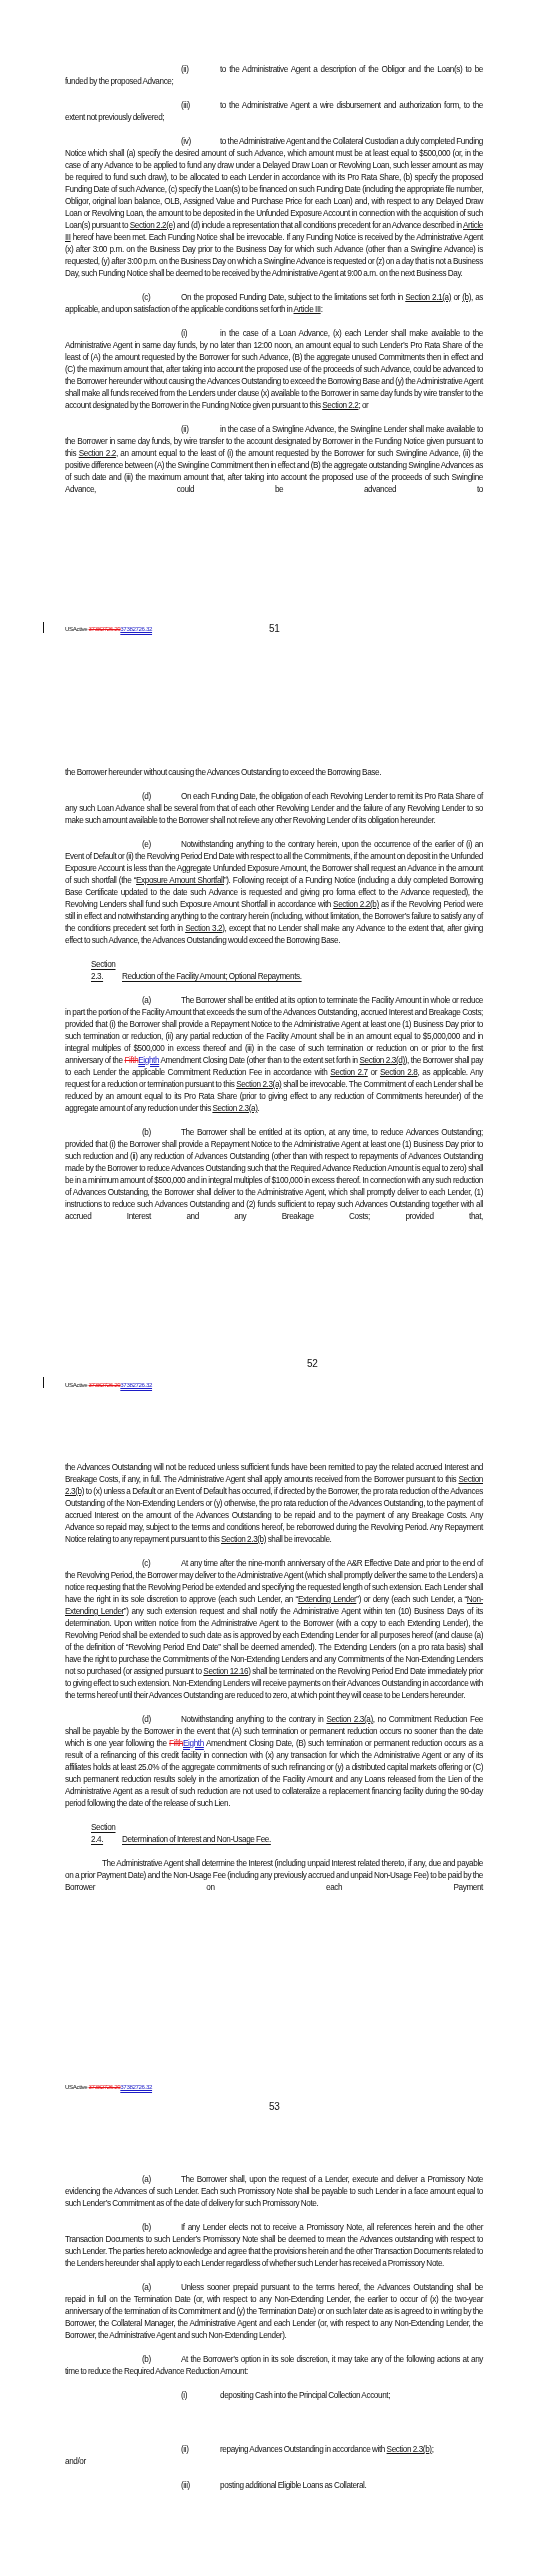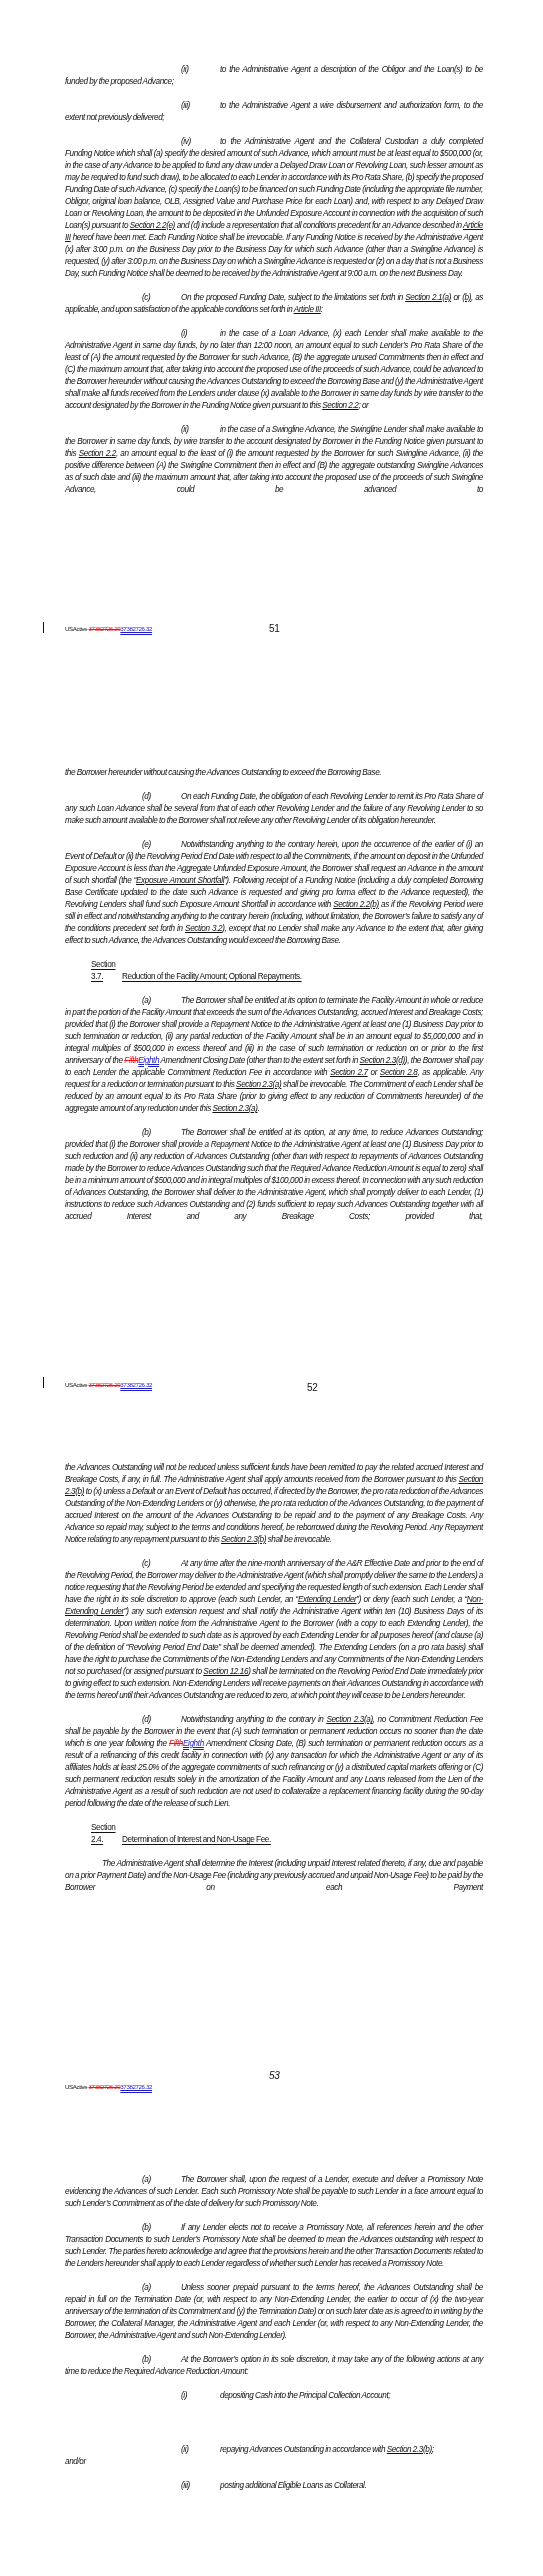--- a/index.html
+++ b/index.html
@@ -2,21 +2,21 @@
 <html style="font-size:8.2px"><head>
 <meta charset="utf-8">
 <style>
   html, body { margin:0; padding:0; background:#ffffff; }
   body { width:544px; height:2813px; overflow:hidden; position:relative;
          font-family:"Liberation Sans", sans-serif; color:#111; }
   .page { position:absolute; left:0; width:544px; height:703px; }
   .body { position:absolute; left:65px; width:418px; top:64px;
           font-size:8.2px; line-height:12px; letter-spacing:-0.4px; word-spacing:-0.3px;
           text-align:justify; transform-origin:left top; }
-  .p { margin:0 0 12px 0;font-style:italic; }
+  .p { margin:0 0 12px 0; }
   .ind1 { text-indent:37px; }
   .ind2 { text-indent:77px; }
   .ind3 { text-indent:116px; }
   .lbl2 { display:inline-block; width:39px; text-indent:0; }
   .lbl3 { display:inline-block; width:39px; text-indent:0; }
   .u { text-decoration:underline; text-underline-offset:1px; }
   .heading { margin:0 0 12px 0; padding-left:26px; }
   .heading .num { display:inline-block; width:31px; text-decoration:underline; text-underline-offset:1.5px; }
   .heading .title { text-decoration:underline; text-underline-offset:1.5px; }
   .del { color:#e8141b; text-decoration:line-through; }
@@ -41,39 +41,39 @@
   <div class="changebar" style="top:622px;"></div>
   <div class="footer" style="top:625px;"><span>USActive </span><span class="del">37382726.29</span><span class="ins">37382726.32</span></div>
   <div class="pagenum" style="top:623px;">51</div>
 </div>
 
 <div class="page" style="top:703px;">
   <div class="body" style="top:64px;">
     <p class="p">the Borrower hereunder without causing the Advances Outstanding to exceed the Borrowing Base.</p>
     <p class="p ind2"><span class="lbl2">(d)</span><span>On each Funding Date, the obligation of each Revolving Lender to remit its Pro Rata Share of any such Loan Advance shall be several from that of each other Revolving Lender and the failure of any Revolving Lender to so make such amount available to the Borrower shall not relieve any other Revolving Lender of its obligation hereunder.</span></p>
     <p class="p ind2"><span class="lbl2">(e)</span><span>Notwithstanding anything to the contrary herein, upon the occurrence of the earlier of (i) an Event of Default or (ii) the Revolving Period End Date with respect to all the Commitments, if the amount on deposit in the Unfunded Exposure Account is less than the Aggregate Unfunded Exposure Amount, the Borrower shall request an Advance in the amount of such shortfall (the “</span><span class="u">Exposure Amount Shortfall</span><span>”).  Following receipt of a Funding Notice (including a duly completed Borrowing Base Certificate updated to the date such Advance is requested and giving pro forma effect to the Advance requested), the Revolving Lenders shall fund such Exposure Amount Shortfall in accordance with </span><span class="u">Section 2.2(b)</span><span> as if the Revolving Period were still in effect and notwithstanding anything to the contrary herein (including, without limitation, the Borrower’s failure to satisfy any of the conditions precedent set forth in </span><span class="u">Section 3.2</span><span>), except that no Lender shall make any Advance to the extent that, after giving effect to such Advance, the Advances Outstanding would exceed the Borrowing Base.</span></p>
-    <div class="heading"><span class="num">Section 3.7.</span><span class="title">Reduction of the Facility Amount; Optional Repayments.</span></div>
+    <div class="heading"><span class="num">Section 2.3.</span><span class="title">Reduction of the Facility Amount; Optional Repayments.</span></div>
     <p class="p ind2"><span class="lbl2">(a)</span><span>The Borrower shall be entitled at its option to terminate the Facility Amount in whole or reduce in part the portion of the Facility Amount that exceeds the sum of the Advances Outstanding, accrued Interest and Breakage Costs; provided that (i) the Borrower shall provide a Repayment Notice to the Administrative Agent at least one (1) Business Day prior to such termination or reduction, (ii) any partial reduction of the Facility Amount shall be in an amount equal to $5,000,000 and in integral multiples of $500,000 in excess thereof and (iii) in the case of such termination or reduction on or prior to the first anniversary of the </span><span class="del">Fifth</span><span class="ins">Eighth</span><span> Amendment Closing Date (other than to the extent set forth in </span><span class="u">Section 2.3(d)</span><span>), the Borrower shall pay to each Lender the applicable Commitment Reduction Fee in accordance with </span><span class="u">Section 2.7</span><span> or </span><span class="u">Section 2.8</span><span>, as applicable.  Any request for a reduction or termination pursuant to this </span><span class="u">Section 2.3(a)</span><span> shall be irrevocable.  The Commitment of each Lender shall be reduced by an amount equal to its Pro Rata Share (prior to giving effect to any reduction of Commitments hereunder) of the aggregate amount of any reduction under this </span><span class="u">Section 2.3(a)</span><span>.</span></p>
     <p class="p ind2 nolast"><span class="lbl2">(b)</span><span>The Borrower shall be entitled at its option, at any time, to reduce Advances Outstanding; provided that (i) the Borrower shall provide a Repayment Notice to the Administrative Agent at least one (1) Business Day prior to such reduction and (ii) any reduction of Advances Outstanding (other than with respect to repayments of Advances Outstanding made by the Borrower to reduce Advances Outstanding such that the Required Advance Reduction Amount is equal to zero) shall be in a minimum amount of $500,000 and in integral multiples of $100,000 in excess thereof.  In connection with any such reduction of Advances Outstanding, the Borrower shall deliver to the Administrative Agent, which shall promptly deliver to each Lender, (1) instructions to reduce such Advances Outstanding and (2) funds sufficient to repay such Advances Outstanding together with all accrued Interest and any Breakage Costs; provided that,</span></p>
   </div>
   <div class="changebar" style="top:674px;"></div>
   <div class="footer" style="top:678px;"><span>USActive </span><span class="del">37382726.29</span><span class="ins">37382726.32</span></div>
-  <div class="pagenum" style="top:679px;padding-left:38px;">52</div>
+  <div class="pagenum" style="top:655px;padding-left:38px;">52</div>
 </div>
 
 <div class="page" style="top:1458px;">
   <div class="body" style="top:4.1px;">
     <p class="p"><span>the Advances Outstanding will not be reduced unless sufficient funds have been remitted to pay the related accrued Interest and Breakage Costs, if any, in full.  The Administrative Agent shall apply amounts received from the Borrower pursuant to this </span><span class="u">Section 2.3(b)</span><span> to (x) unless a Default or an Event of Default has occurred, if directed by the Borrower, the pro rata reduction of the Advances Outstanding of the Non-Extending Lenders or (y) otherwise, the pro rata reduction of the Advances Outstanding, to the payment of accrued Interest on the amount of the Advances Outstanding to be repaid and to the payment of any Breakage Costs.  Any Advance so repaid may, subject to the terms and conditions hereof, be reborrowed during the Revolving Period.  Any Repayment Notice relating to any repayment pursuant to this </span><span class="u">Section 2.3(b)</span><span> shall be irrevocable.</span></p>
     <p class="p ind2"><span class="lbl2">(c)</span><span>At any time after the nine-month anniversary of the A&amp;R Effective Date and prior to the end of the Revolving Period, the Borrower may deliver to the Administrative Agent (which shall promptly deliver the same to the Lenders) a notice requesting that the Revolving Period be extended and specifying the requested length of such extension.  Each Lender shall have the right in its sole discretion to approve (each such Lender, an “</span><span class="u">Extending Lender</span><span>”) or deny (each such Lender, a “</span><span class="u">Non-Extending Lender</span><span>”) any such extension request and shall notify the Administrative Agent within ten (10) Business Days of its determination.  Upon written notice from the Administrative Agent to the Borrower (with a copy to each Extending Lender), the Revolving Period shall be extended to such date as is approved by each Extending Lender for all purposes hereof (and clause (a) of the definition of “Revolving Period End Date” shall be deemed amended).  The Extending Lenders (on a pro rata basis) shall have the right to purchase the Commitments of the Non-Extending Lenders and any Commitments of the Non-Extending Lenders not so purchased (or assigned pursuant to </span><span class="u">Section 12.16</span><span>) shall be terminated on the Revolving Period End Date immediately prior to giving effect to such extension.  Non-Extending Lenders will receive payments on their Advances Outstanding in accordance with the terms hereof until their Advances Outstanding are reduced to zero, at which point they will cease to be Lenders hereunder.</span></p>
     <p class="p ind2"><span class="lbl2">(d)</span><span>Notwithstanding anything to the contrary in </span><span class="u">Section 2.3(a)</span><span>, no Commitment Reduction Fee shall be payable by the Borrower in the event that (A) such termination or permanent reduction occurs no sooner than the date which is one year following the </span><span class="del">Fifth</span><span class="ins">Eighth</span><span> Amendment Closing Date, (B) such termination or permanent reduction occurs as a result of a refinancing of this credit facility in connection with (x) any transaction for which the Administrative Agent or any of its affiliates holds at least 25.0% of the aggregate commitments of such refinancing or (y) a distributed capital markets offering or (C) such permanent reduction results solely in the amortization of the Facility Amount and any Loans released from the Lien of the Administrative Agent as a result of such reduction are not used to collateralize a replacement financing facility during the 90-day period following the date of the release of such Lien.</span></p>
     <div class="heading"><span class="num">Section 2.4.</span><span class="title">Determination of Interest and Non-Usage Fee.</span></div>
     <p class="p ind1 nolast">The Administrative Agent shall determine the Interest (including unpaid Interest related thereto, if any, due and payable on a prior Payment Date) and the Non-Usage Fee (including any previously accrued and unpaid Non-Usage Fee) to be paid by the Borrower on each Payment</p>
   </div>
   <div class="footer" style="top:625px;"><span>USActive </span><span class="del">37382726.29</span><span class="ins">37382726.32</span></div>
-  <div class="pagenum" style="top:612px;font-style:italic;">53</div>
+  <div class="pagenum" style="top:643px;">53</div>
 </div>
 
 <div class="page" style="top:2110px;">
   <div class="body" style="top:64px;">
     <p class="p ind2"><span class="lbl2">(a)</span><span>The Borrower shall, upon the request of a Lender, execute and deliver a Promissory Note evidencing the Advances of such Lender.  Each such Promissory Note shall be payable to such Lender in a face amount equal to such Lender’s Commitment as of the date of delivery for such Promissory Note.</span></p>
     <p class="p ind2"><span class="lbl2">(b)</span><span>If any Lender elects not to receive a Promissory Note, all references herein and the other Transaction Documents to such Lender’s Promissory Note shall be deemed to mean the Advances outstanding with respect to such Lender.  The parties hereto acknowledge and agree that the provisions herein and the other Transaction Documents related to the Lenders hereunder shall apply to each Lender regardless of whether such Lender has received a Promissory Note.</span></p>
     <p class="p ind2"><span class="lbl2">(a)</span><span>Unless sooner prepaid pursuant to the terms hereof, the Advances Outstanding shall be repaid in full on the Termination Date (or, with respect to any Non-Extending Lender, the earlier to occur of (x) the two-year anniversary of the termination of its Commitment and (y) the Termination Date) or on such later date as is agreed to in writing by the Borrower, the Collateral Manager, the Administrative Agent and each Lender (or, with respect to any Non-Extending Lender, the Borrower, the Administrative Agent and such Non-Extending Lender).</span></p>
     <p class="p ind2"><span class="lbl2">(b)</span><span>At the Borrower’s option in its sole discretion, it may take any of the following actions at any time to reduce the Required Advance Reduction Amount:</span></p>
     <p class="p ind3"><span class="lbl3">(i)</span><span>depositing Cash into the Principal Collection Account;</span></p>
     <p class="p ind3" style="margin-bottom:0;margin-top:42px;"><span class="lbl3">(ii)</span><span>repaying Advances Outstanding in accordance with </span><span class="u">Section 2.3(b)</span><span>;</span></p>

